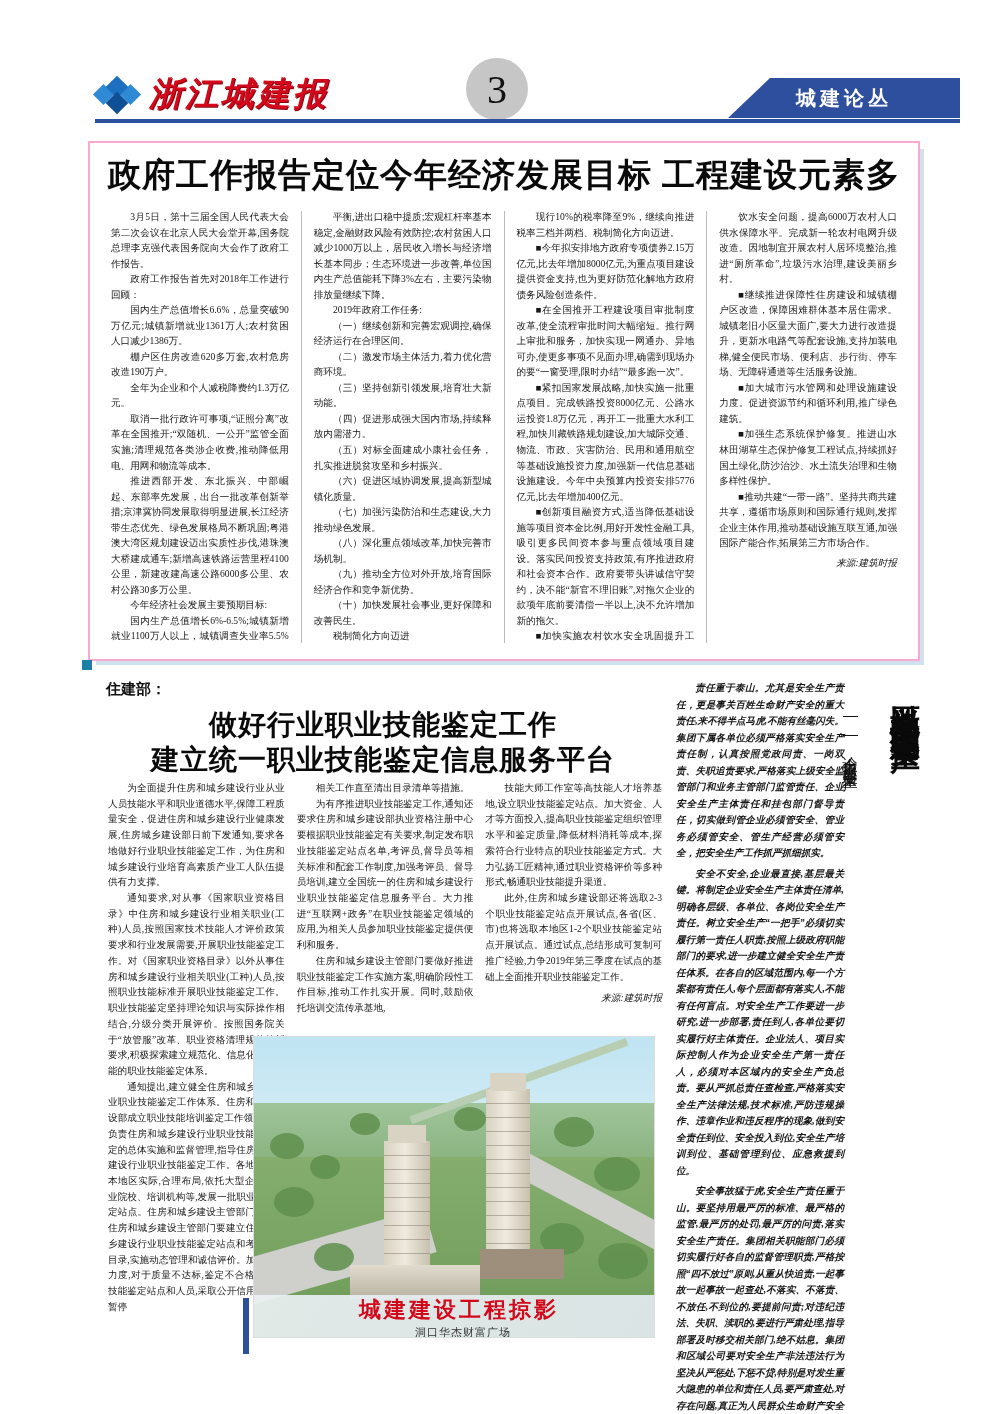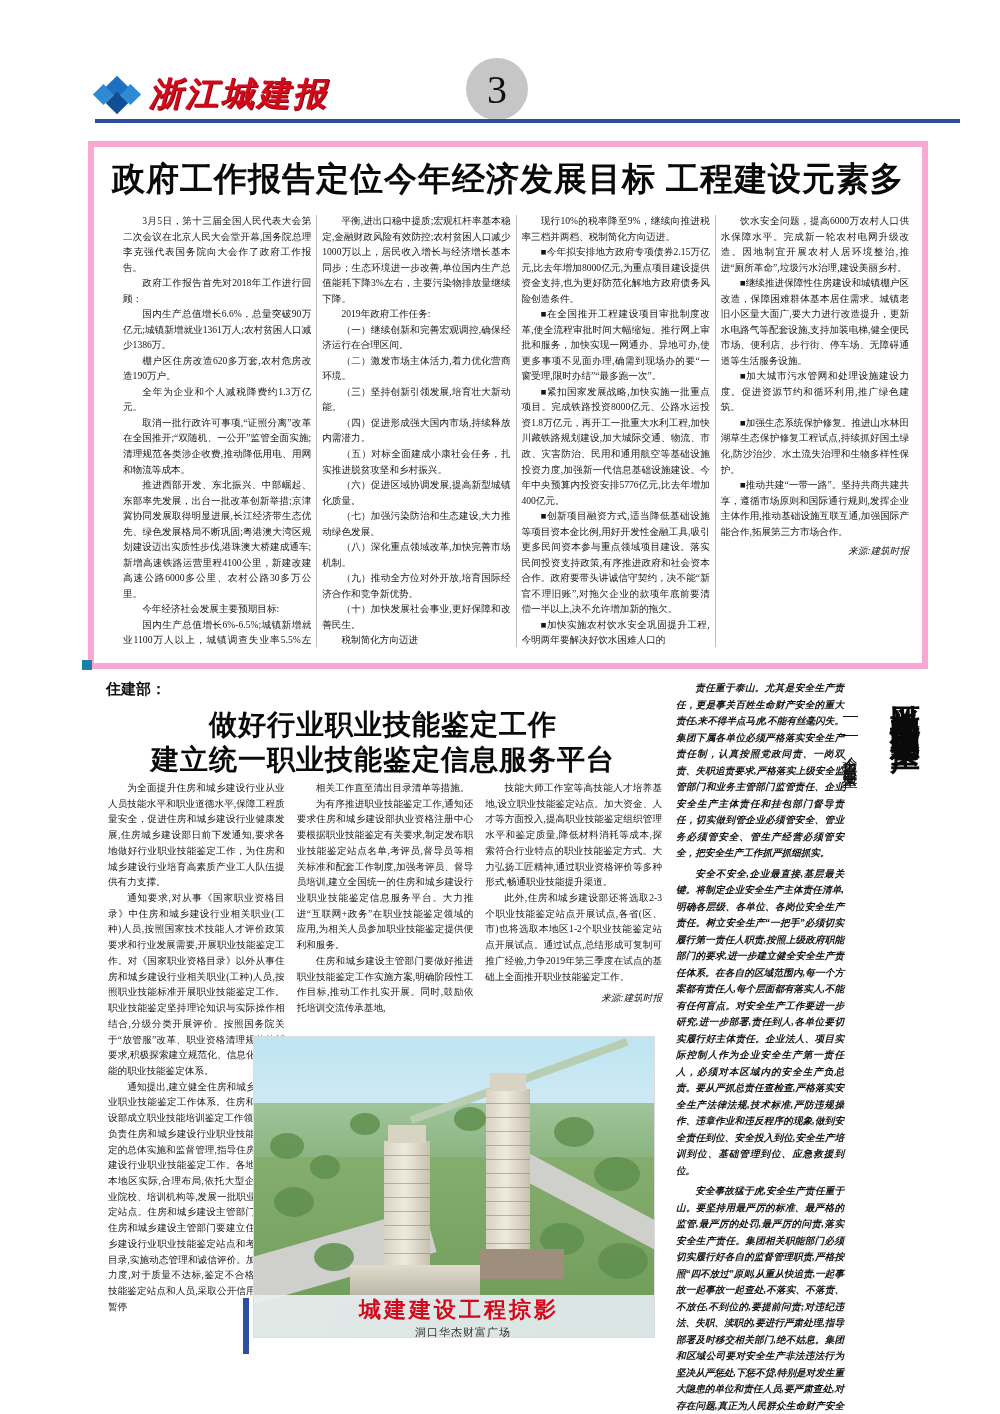--- a/index.html
+++ b/index.html
@@ -45,37 +45,37 @@
     clip-path:polygon(42px 0,100% 0,100% 100%,0 100%);
     font-family:"Liberation Sans",sans-serif;
   }
   .masthead-rule{
     position:absolute;left:95px;top:119px;width:865px;height:4px;background:#2e4e9e;
   }
 
   
   .art1-box{
     position:absolute;left:88px;top:141px;width:828px;height:516px;
-    border:6px solid #f9a8d4;background:#fff;
+    border:2px solid #f9a8d4;background:#fff;
   }
   .art1-shadow{
     position:absolute;left:96px;top:149px;width:828px;height:516px;
     background:#cfe3ee;z-index:-1;
   }
   .art1-title{
     position:absolute;left:0;right:0;top:10px;
     text-align:center;
     font-family:"Liberation Sans",sans-serif;
     font-size:33px;font-weight:bold;letter-spacing:1px;
     color:#0a0a0a;
     white-space:nowrap;
   }
   .art1-cols{
     position:absolute;left:16px;top:66px;width:796px;height:436px;
-    display:flex;gap:0px;margin-left:8px;
+    display:flex;gap:7px;
   }
   .a1col{
     width:195px;padding:0 5px;
     font-size:9.6px;line-height:1.62;
     text-align:justify;
     font-family:"Liberation Serif",serif;
     color:#161616;
     overflow:hidden;
   }
   .a1col p{margin:0;text-indent:2em;}
@@ -176,20 +176,21 @@
     <div class="logo-wrap">
       <span class="logo-mark">
         <i class="lm1"></i>
           <i class="lm2"></i>
           <i class="lm3"></i>
           <i class="lm4"></i>
       </span>
       <span class="paper-name">浙江城建报</span>
     </div>
     <div class="pagenum">3</div>
+    <div class="section-banner">城建论丛</div>
     <div class="masthead-rule"></div>
   </div>
 
   <div class="art1-shadow"></div>
   <div class="art1-box">
     <div class="art1-title">政府工作报告定位今年经济发展目标 工程建设元素多</div>
     <div class="art1-cols">
       <div class="a1col" id="a1c0">
           <p>3月5日，第十三届全国人民代表大会第二次会议在北京人民大会堂开幕,国务院总理李克强代表国务院向大会作了政府工作报告。</p>
           <p>政府工作报告首先对2018年工作进行回顾：</p>

